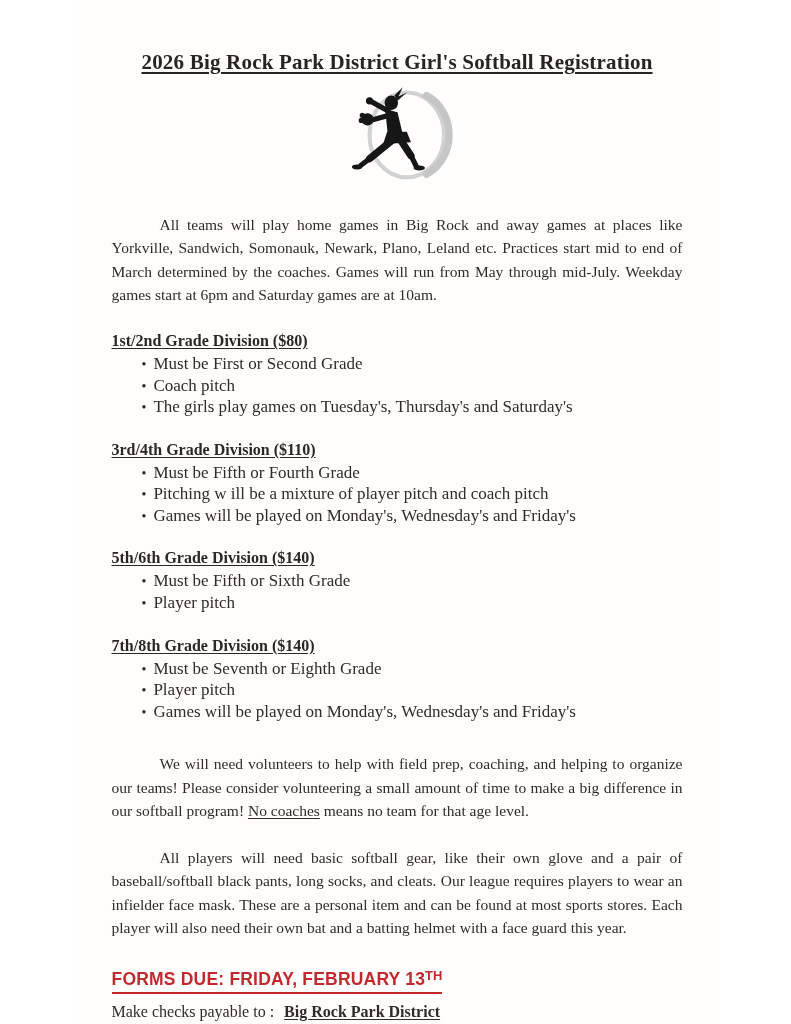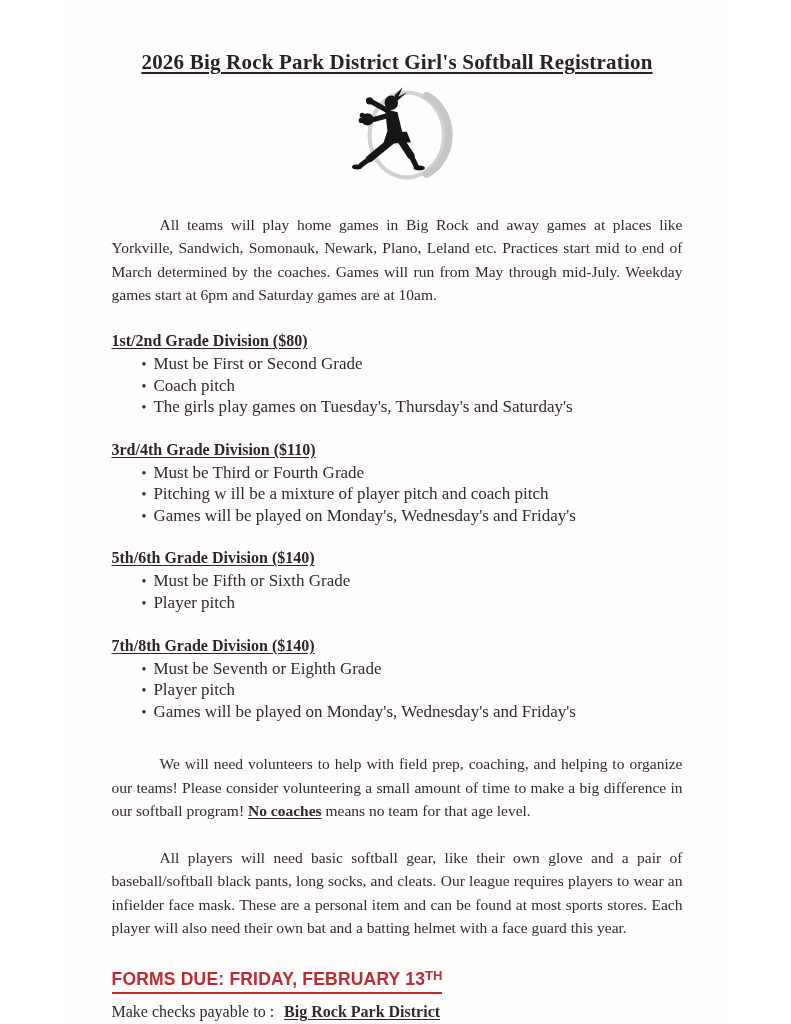--- a/index.html
+++ b/index.html
@@ -53,21 +53,21 @@
     line-height: 1.27;
     padding-left: 2px;
   }
   ul.bullets li::before {
     content: "\2022";
     margin-right: 7px;
     font-size: 14px;
   }
 
   .emph-bold-underline {
-    font-weight: bold;
+    font-weight: normal;
     text-decoration: underline;
     text-underline-offset: 2px;
   }
 
   .footer { margin-top: 28px; font-size: 16px; line-height: 1.38; }
   .forms-due {
     display: inline-block;
     font-family: "Liberation Sans", sans-serif;
     font-weight: bold;
     font-size: 17.5px;
@@ -132,21 +132,21 @@
       <ul class="bullets">
         <li>Must be First or Second Grade</li>
         <li>Coach pitch</li>
         <li>The girls play games on Tuesday's, Thursday's and Saturday's</li>
       </ul>
     </section>
 
     <section class="division">
       <h2 class="division-heading">3rd/4th Grade Division ($110)</h2>
       <ul class="bullets">
-        <li>Must be Third or Fourth Grade</li>
+        <li>Must be Fifth or Fourth Grade</li>
         <li>Pitching w ill be a mixture of player pitch and coach pitch</li>
         <li>Games will be played on Monday's, Wednesday's and Friday's</li>
       </ul>
     </section>
 
     <section class="division">
       <h2 class="division-heading">5th/6th Grade Division ($140)</h2>
       <ul class="bullets">
         <li>Must be Fifth or Sixth Grade</li>
         <li>Player pitch</li>

